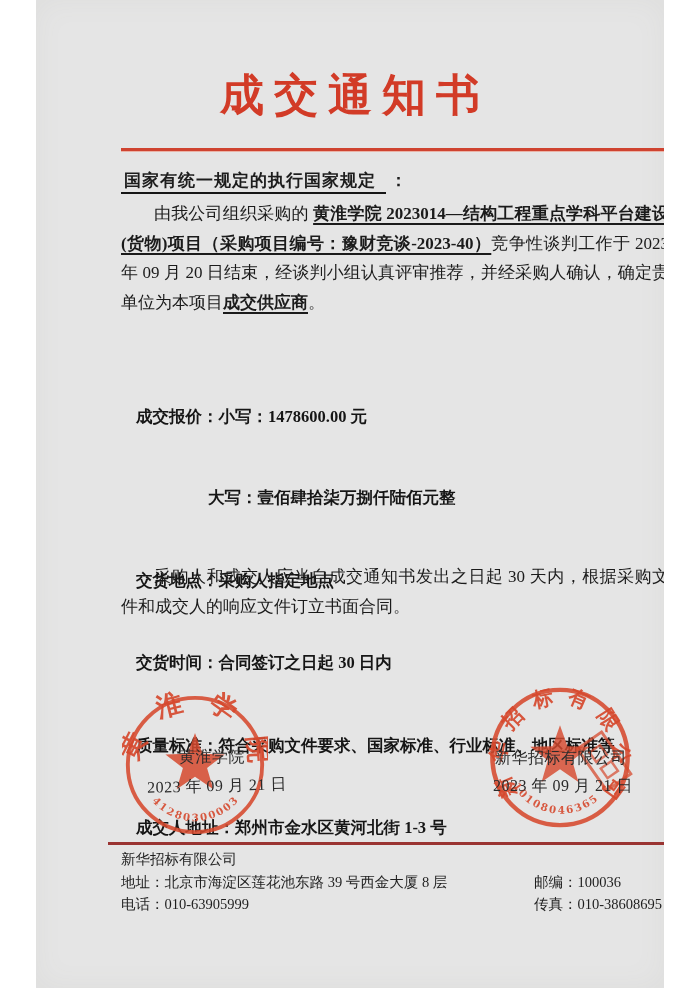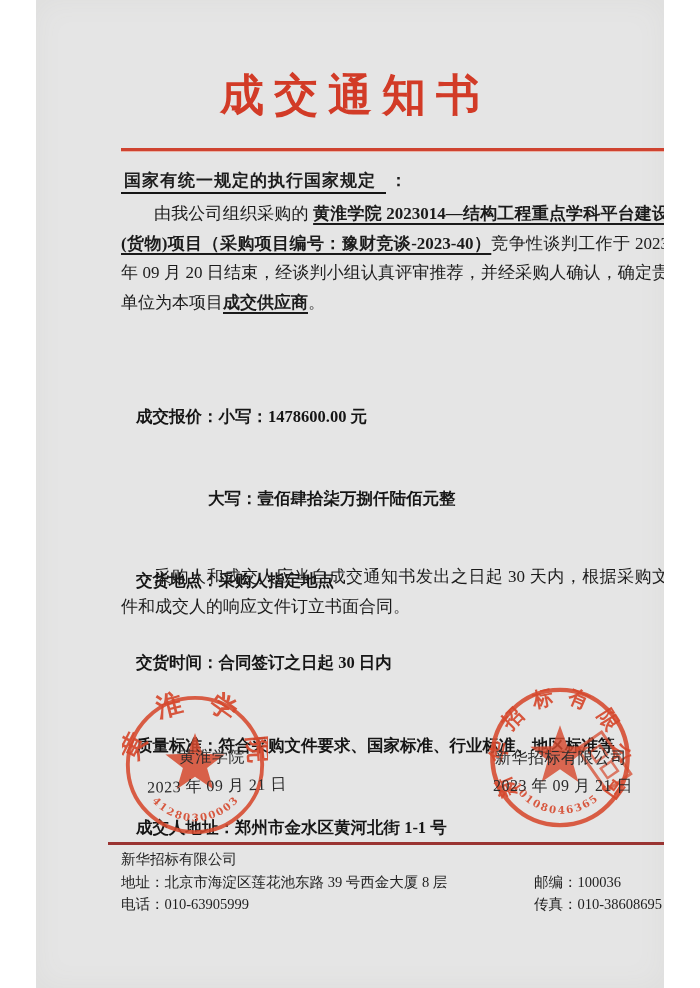--- a/index.html
+++ b/index.html
@@ -30,21 +30,21 @@
     font-size:17px;text-align:justify;text-indent:33px;color:#1b1b1b;
   }
   .para1{top:199px;line-height:29.5px;}
   .para2{top:562px;line-height:30px;}
   .bu{font-weight:bold;text-decoration:underline;text-underline-offset:4px;text-decoration-thickness:1.5px;}
   .details{
     position:absolute;top:348px;left:100px;width:533px;
     font-size:16.5px;font-weight:bold;line-height:27.4px;
     white-space:pre-wrap;color:#161616;
   }
-  .details .indent{padding-left:72px;}
+  .details .indent{padding-left:72px;font-family:Liberation Mono, monospace;}
   
   .stamp{position:absolute;}
   .stamp svg{width:100%;height:100%;}
   .stamp-left{left:86px;top:691px;width:146px;height:148px;}
   .stamp-right{left:450px;top:684px;width:148px;height:147px;}
   .arc-cn{font-size:27px;font-weight:bold;fill:#d6492e;letter-spacing:22px;opacity:.92;
           font-family:"Liberation Serif","DejaVu Serif",serif;}
   .stamp-right .arc-cn{font-size:21px;letter-spacing:12px;}
   .arc-num{font-size:10.5px;font-weight:bold;fill:#d6492e;letter-spacing:2px;opacity:.9;
           font-family:"DejaVu Serif",serif;}
@@ -71,21 +71,21 @@
   <div class="addressee"><span class="addr-name">国家有统一规定的执行国家规定</span><span class="addr-colon">：</span></div>
 
   <p class="para para1"><span>由我公司组织采购的 </span><span class="bu">黄淮学院 2023014—结构工程重点学科平台建设(货物)项目（采购项目编号：豫财竞谈-2023-40）</span><span>竞争性谈判工作于 2023 年 09 月 20 日结束，经谈判小组认真评审推荐，并经采购人确认，确定贵单位为本项目</span><span class="bu">成交供应商</span><span>。</span></p>
 
   <div class="details">
     <div>成交报价：小写：1478600.00 元</div>
     <div class="indent">大写：壹佰肆拾柒万捌仟陆佰元整</div>
     <div>交货地点：采购人指定地点</div>
     <div>交货时间：合同签订之日起 30 日内</div>
     <div>质量标准：符合采购文件要求、国家标准、行业标准、地区标准等</div>
-    <div>成交人地址：郑州市金水区黄河北街 1-1 号</div>
+    <div>成交人地址：郑州市金水区黄河北街 1-3 号</div>
   </div>
 
   <p class="para para2">采购人和成交人应当自成交通知书发出之日起 30 天内，根据采购文件和成交人的响应文件订立书面合同。</p>
 
   <div class="stamp stamp-left">
     <svg viewBox="0 0 150 150" xmlns="http://www.w3.org/2000/svg">
       <defs>
         <path id="arcL" d="M 19 86 A 57 57 0 1 1 131 86" fill="none"></path>
         <path id="numL" d="M 29 110 A 58 58 0 0 0 121 110" fill="none"></path>
       </defs>

